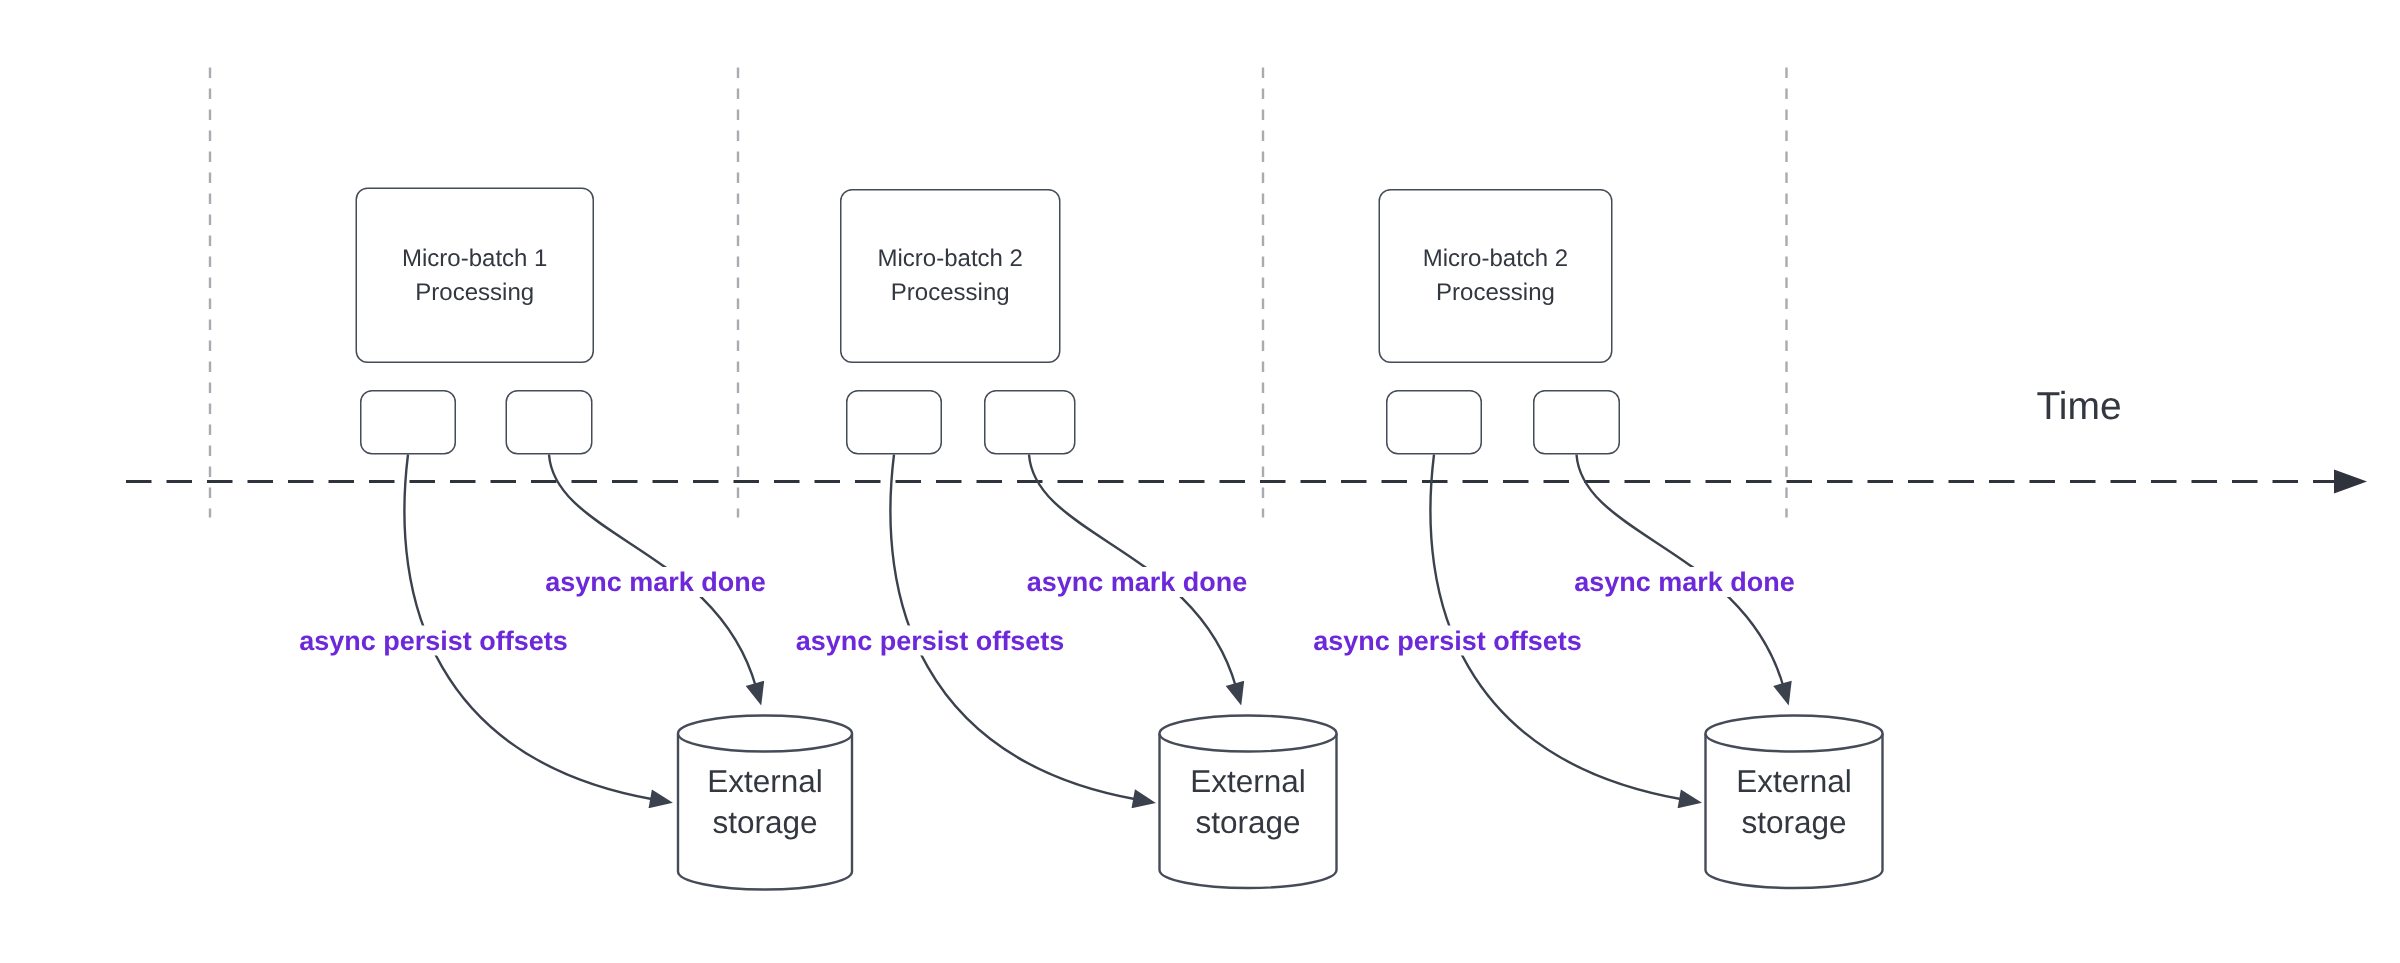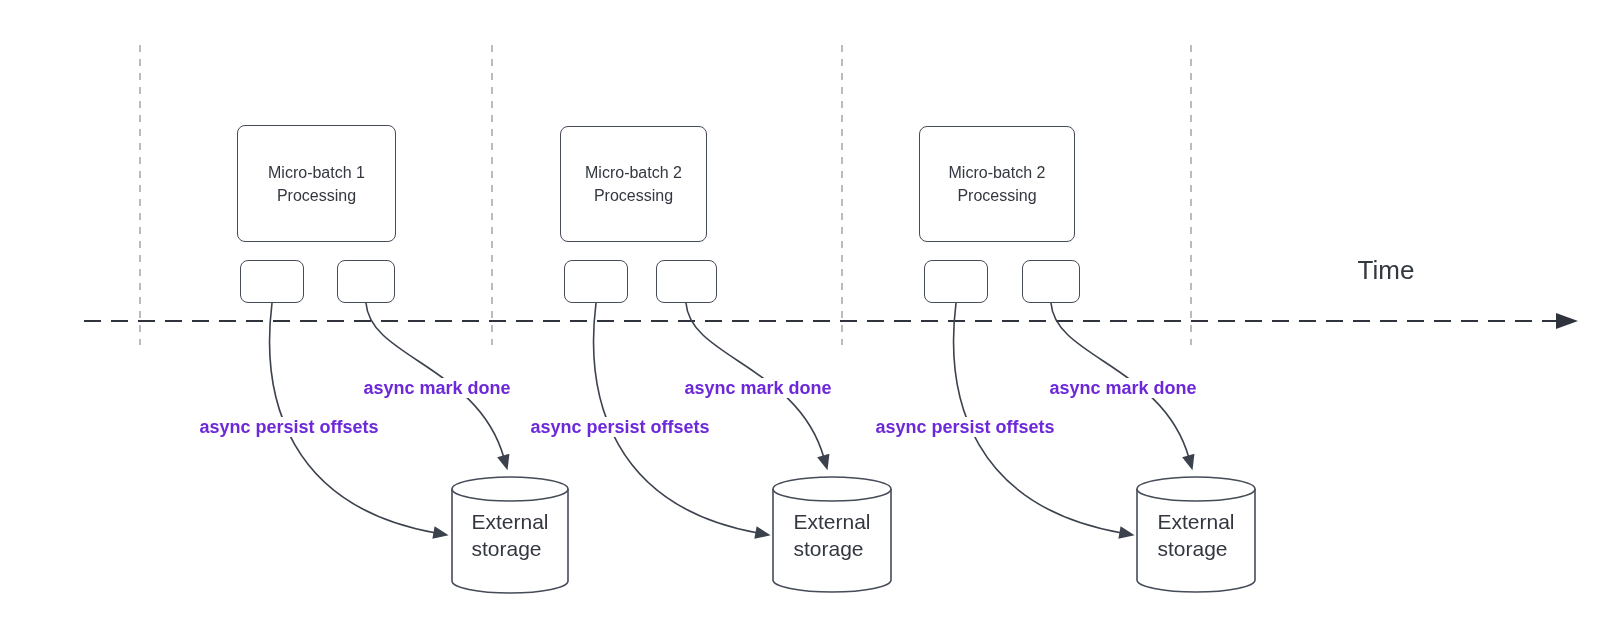--- a/index.html
+++ b/index.html
@@ -21,21 +21,21 @@
   .proc-label span{display:block;}
   .small-box{
     position:absolute;border:1.6px solid #454c58;border-radius:8px;background:#fff;box-sizing:border-box;
   }
   .edge-label{
     position:absolute;transform:translateX(-50%);white-space:nowrap;
     font-size:18px;font-weight:bold;line-height:20px;color:#6d28d9;
     background:#ffffff;padding:0 3px;
   }
   .cyl-label{
-    position:absolute;transform:translateX(-50%);text-align:left;
+    position:absolute;transform:translateX(-50%);text-align:center;
     font-size:21px;line-height:27px;color:#333740;
   }
   .cyl-label span{display:block;}
   .time-label{
     position:absolute;transform:translateX(-50%);
     font-size:26px;line-height:24px;color:#333740;white-space:nowrap;
   }
 </style>
 </head>
 <body>

